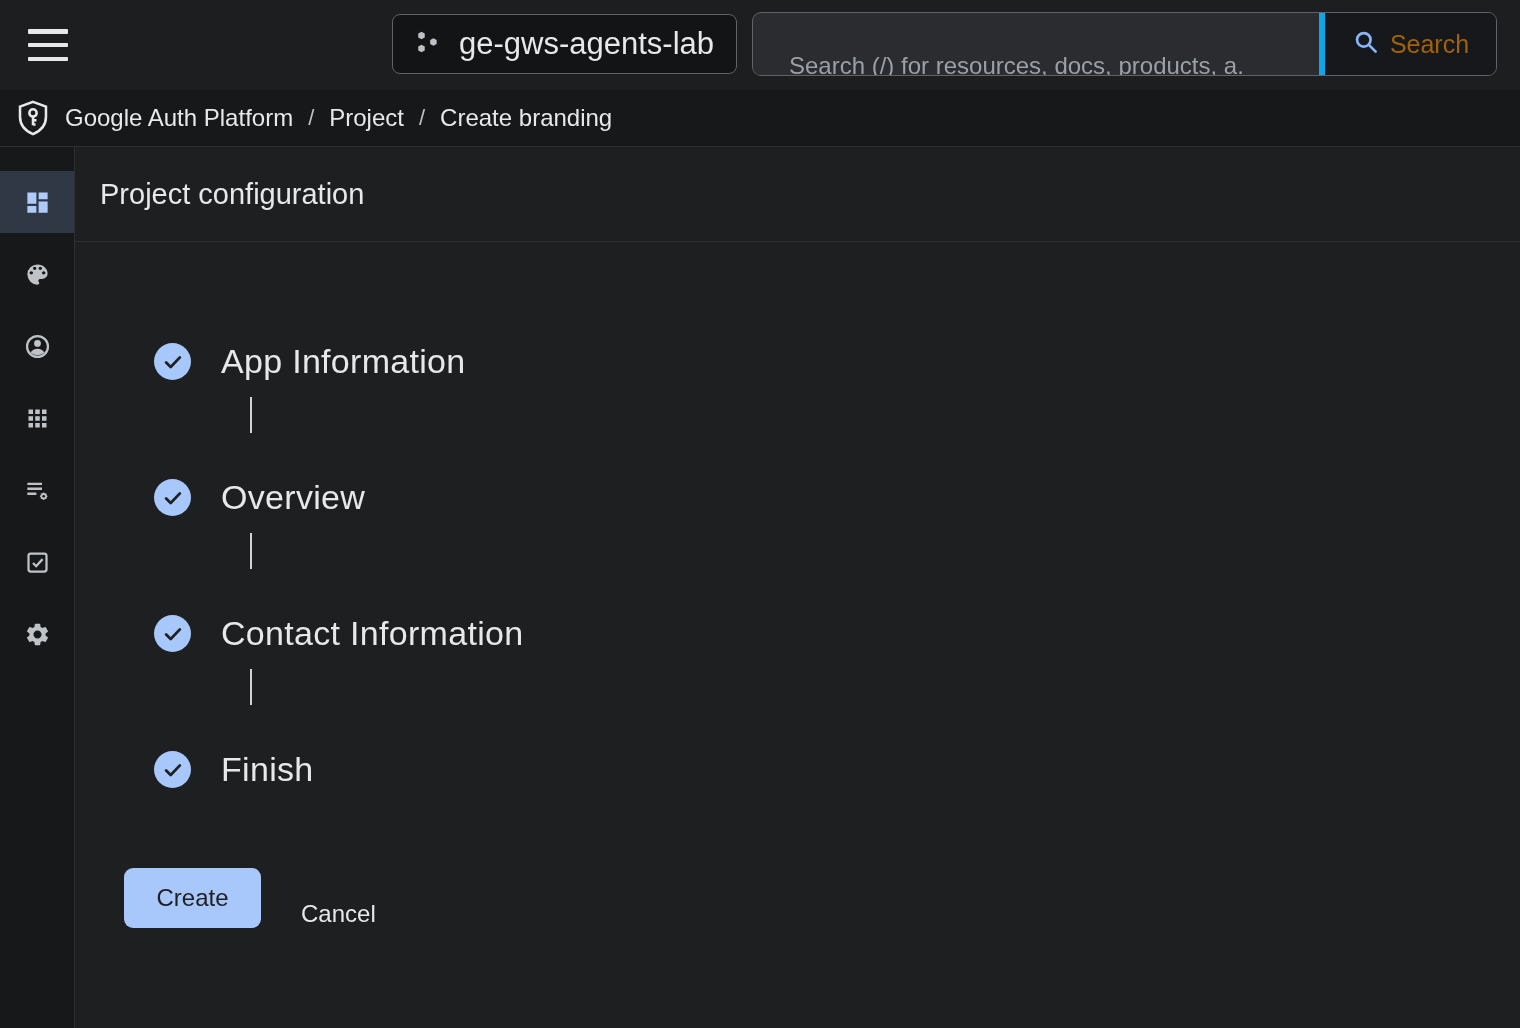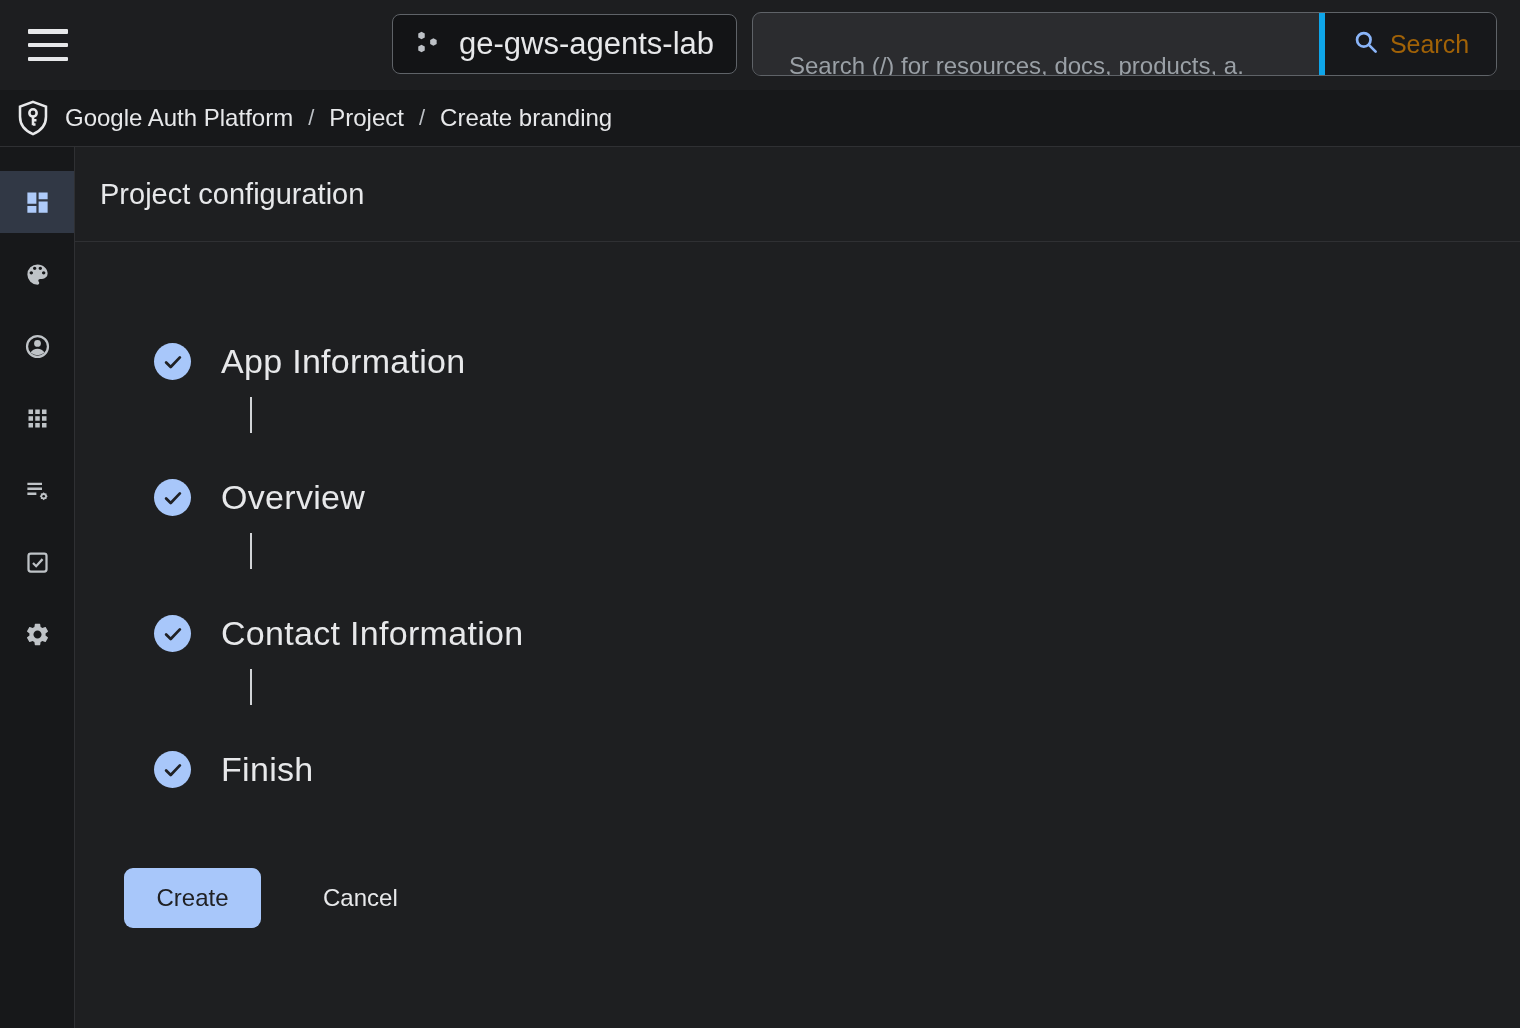--- a/index.html
+++ b/index.html
@@ -47,21 +47,21 @@
   .page-header { height:95px; border-bottom:1px solid #2f3033; display:flex; align-items:center;
     padding-left:25px; font-size:29px; color:#e7e8ea; }
   .stepper { padding:100px 4px 0 79px; }
   .step { position:relative; height:136px; }
   .step.last { height:40px; }
   .step-row { display:flex; align-items:center; gap:30px; }
   .step-circle { width:37px; height:37px; border-radius:50%; background:#a8c7fa; flex:none;
     display:flex; align-items:center; justify-content:center; }
   .step-label { font-size:34px; color:#e7e8ea; letter-spacing:0.3px; white-space:nowrap; }
   .connector { position:absolute; left:96px; top:55px; width:2px; height:36px; background:#d2d4d7; }
-  .actions { display:flex; align-items:center; gap:62px; margin:78px 0 0 49px; }
+  .actions { display:flex; align-items:flex-end; gap:40px; margin:78px 0 0 49px; }
   .btn-create { width:137px; height:60px; background:#a8c7fa; color:#202124; border:none;
     border-radius:9px; font-size:24px; font-weight:500; cursor:pointer; font-family:"Liberation Sans", sans-serif; }
   .btn-cancel { background:none; border:none; color:#e7e8ea; font-size:24px; font-weight:500;
     cursor:pointer; font-family:"Liberation Sans", sans-serif; }
 </style>
 </head>
 <body>
 
 <header class="topbar">
   <div class="hamburger">

